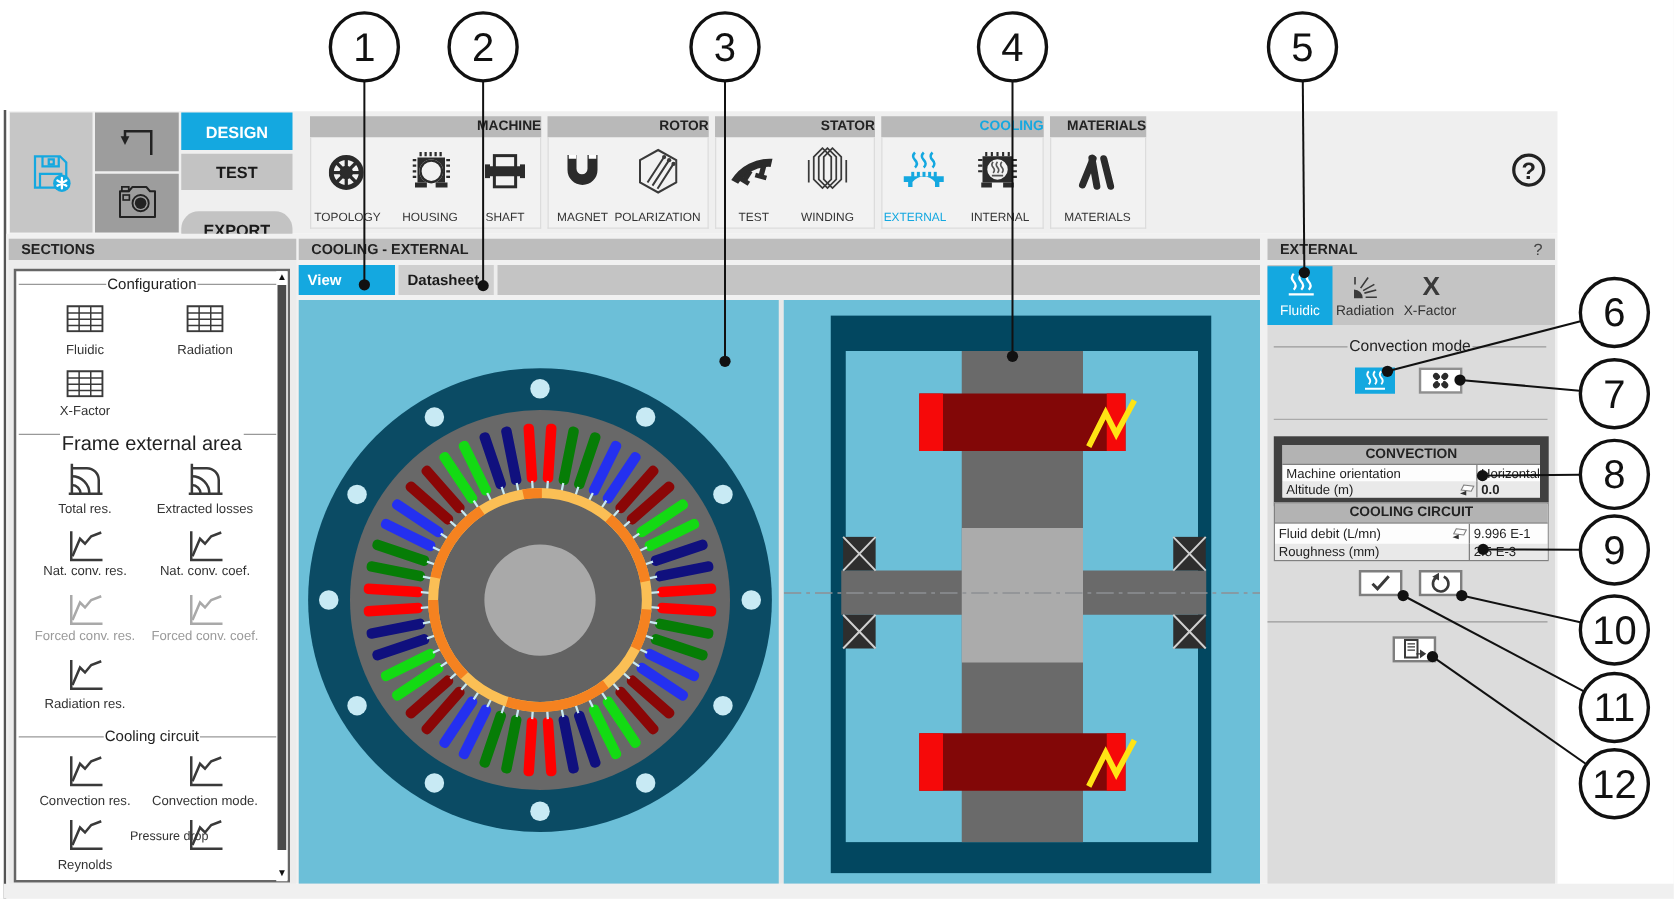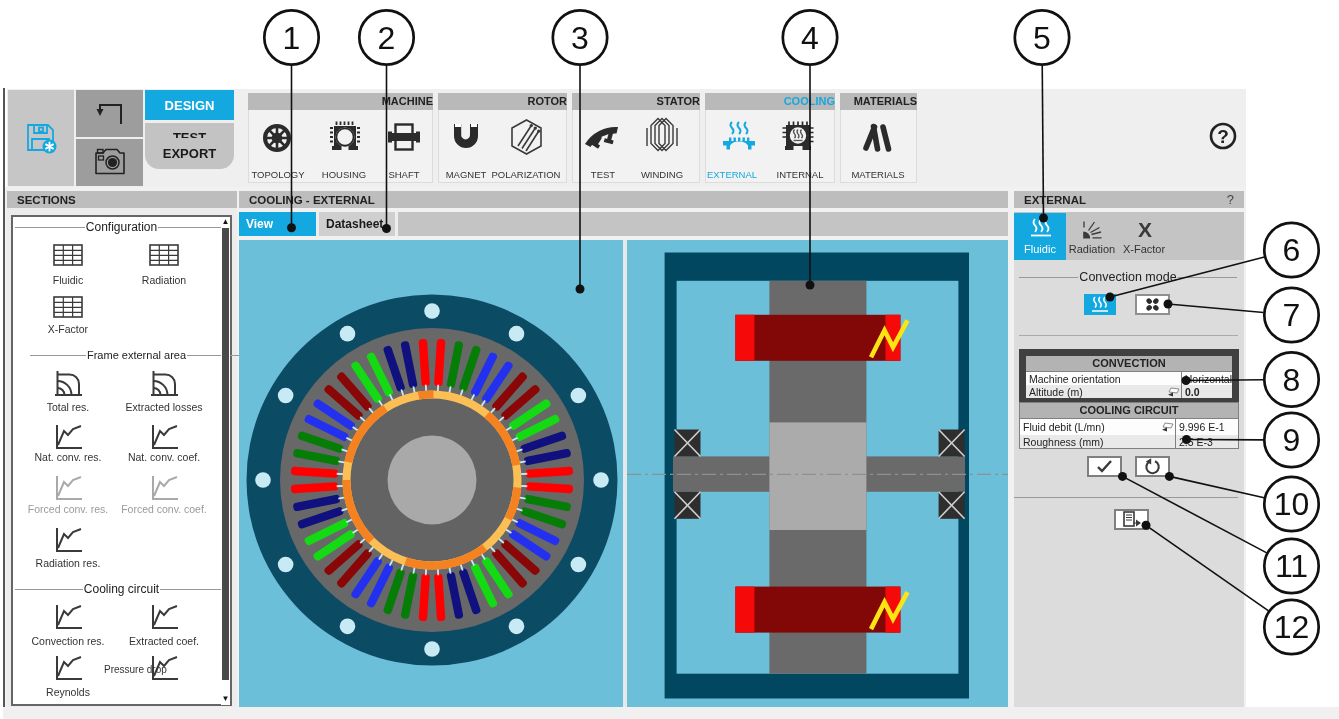--- a/index.html
+++ b/index.html
@@ -46,21 +46,21 @@
 <svg width="32" height="29" viewBox="0 0 32 29">
  <path d="M2 6 H9 L12 2.5 H23 L26 6 H30 V26.5 H2 Z" fill="none" stroke="#222" stroke-width="1.6" stroke-linejoin="round"></path>
  <rect x="3.5" y="2.5" width="5.5" height="3.5" fill="none" stroke="#222" stroke-width="1.4"></rect>
  <rect x="4.5" y="9" width="5" height="4" fill="none" stroke="#222" stroke-width="1.3"></rect>
  <circle cx="18.5" cy="15.5" r="6.5" fill="none" stroke="#222" stroke-width="1.5"></circle>
  <circle cx="18.5" cy="15.5" r="4.6" fill="#222"></circle>
 </svg></div>
 
 <div class="abs" style="left:145px;top:90px;width:89px;height:30px;background:#14a8e0;color:#fff;font-weight:bold;font-size:13px;display:flex;align-items:center;justify-content:center;">DESIGN</div>
 <div class="abs" style="left:145px;top:123px;width:89px;height:29px;background:#c3c3c3;color:#1a1a1a;font-weight:bold;font-size:13px;display:flex;align-items:center;justify-content:center;">TEST</div>
-<div class="abs" style="left:145px;top:138px;width:89px;height:31px;background:#c3c3c3;color:#1a1a1a;font-weight:bold;font-size:13px;display:flex;align-items:center;justify-content:center;border-radius:14px;">EXPORT</div>
+<div class="abs" style="left:145px;top:169px;width:89px;height:31px;background:#c3c3c3;color:#1a1a1a;font-weight:bold;font-size:13px;display:flex;align-items:center;justify-content:center;border-radius:14px;">EXPORT</div>
 
 <div class="abs grp-head" style="left:248px;top:93px;width:185px;height:17px;">MACHINE</div>
 <div class="abs grp-body" style="left:248px;top:110px;width:185px;height:73px;"></div>
 <div class="abs" style="left:263px;top:124px;width:28px;height:28px;">
 <svg width="28" height="28" viewBox="0 0 28 28">
  <circle cx="14" cy="14" r="12" fill="none" stroke="#2b2b2b" stroke-width="4"></circle>
  <circle cx="14" cy="14" r="5.4" fill="#2b2b2b"></circle>
  <g stroke="#2b2b2b" stroke-width="2.6">
   <path d="M14 3 V10 M14 18 V25 M3 14 H10 M18 14 H25 M6.2 6.2 L11 11 M17 17 L21.8 21.8 M21.8 6.2 L17 11 M11 17 L6.2 21.8"></path>
  </g>
@@ -212,21 +212,21 @@
       <rect x="1" y="1" width="28" height="20" fill="none" stroke="#3a3a3a" stroke-width="1.6"></rect>
       <path d="M1 6.3 H29 M1 11.3 H29 M1 16.3 H29 M10.3 1 V21 M19.6 1 V21" stroke="#3a3a3a" stroke-width="1.2"></path>
     </svg>
     <div class="abs" style="left:8px;top:274px;width:120px;text-align:center;font-size:10.5px;color:#333;white-space:nowrap;">Fluidic</div>
     <div class="abs" style="left:104px;top:274px;width:120px;text-align:center;font-size:10.5px;color:#333;white-space:nowrap;">Radiation</div>
     <svg class="abs" style="left:53px;top:296px" width="30" height="22" viewBox="0 0 30 22">
       <rect x="1" y="1" width="28" height="20" fill="none" stroke="#3a3a3a" stroke-width="1.6"></rect>
       <path d="M1 6.3 H29 M1 11.3 H29 M1 16.3 H29 M10.3 1 V21 M19.6 1 V21" stroke="#3a3a3a" stroke-width="1.2"></path>
     </svg>
     <div class="abs" style="left:8px;top:323px;width:120px;text-align:center;font-size:10.5px;color:#333;white-space:nowrap;">X-Factor</div>
-    <div class="abs" style="left:30px;top:347px;width:213px;height:16px;display:flex;align-items:center;justify-content:center;font-size:11px;color:#222;">
+    <div class="abs" style="left:15px;top:347px;width:213px;height:16px;display:flex;justify-content:center;font-size:16px;color:#222;">
       <span style="flex:1;height:1px;background:#999;"></span>
       <span style="padding:0 1px;white-space:nowrap;">Frame external area</span>
       <span style="flex:1;height:1px;background:#999;"></span>
     </div>
     <svg class="abs" style="left:54px;top:370px" width="29" height="27" viewBox="0 0 29 27">
       <path d="M3.5 1 V25 M1 25 H28" fill="none" stroke="#3a3a3a" stroke-width="2"></path>
       <path d="M3.5 4.5 H15.5 A 9.5 9.5 0 0 1 25 14 V25" fill="none" stroke="#3a3a3a" stroke-width="2"></path>
       <path d="M3.5 11 A 14 14 0 0 1 17.5 25" fill="none" stroke="#3a3a3a" stroke-width="2"></path>
       <path d="M3.5 18 A 7 7 0 0 1 10.5 25" fill="none" stroke="#3a3a3a" stroke-width="2"></path>
     </svg>
@@ -270,21 +270,21 @@
     </div>
     <svg class="abs" style="left:54px;top:604px" width="29" height="26" viewBox="0 0 29 26">
       <path d="M3 1 V24 H28" fill="none" stroke="#3a3a3a" stroke-width="2"></path>
       <path d="M4 21 L10 7 L14 11 L19 5 L27 2" fill="none" stroke="#3a3a3a" stroke-width="2"></path>
     </svg>
     <svg class="abs" style="left:150px;top:604px" width="29" height="26" viewBox="0 0 29 26">
       <path d="M3 1 V24 H28" fill="none" stroke="#3a3a3a" stroke-width="2"></path>
       <path d="M4 21 L10 7 L14 11 L19 5 L27 2" fill="none" stroke="#3a3a3a" stroke-width="2"></path>
     </svg>
     <div class="abs" style="left:8px;top:635px;width:120px;text-align:center;font-size:10.5px;color:#333;white-space:nowrap;">Convection res.</div>
-    <div class="abs" style="left:104px;top:635px;width:120px;text-align:center;font-size:10.5px;color:#333;white-space:nowrap;">Extracted coef.</div>
+    <div class="abs" style="left:104px;top:635px;width:120px;text-align:center;font-size:10.5px;color:#333;white-space:nowrap;">Convection mode.</div>
     <svg class="abs" style="left:54px;top:655px" width="29" height="26" viewBox="0 0 29 26">
       <path d="M3 1 V24 H28" fill="none" stroke="#3a3a3a" stroke-width="2"></path>
       <path d="M4 21 L10 7 L14 11 L19 5 L27 2" fill="none" stroke="#3a3a3a" stroke-width="2"></path>
     </svg>
     <svg class="abs" style="left:150px;top:655px" width="29" height="26" viewBox="0 0 29 26">
       <path d="M3 1 V24 H28" fill="none" stroke="#3a3a3a" stroke-width="2"></path>
       <path d="M4 21 L10 7 L14 11 L19 5 L27 2" fill="none" stroke="#3a3a3a" stroke-width="2"></path>
     </svg>
     <div class="abs" style="left:8px;top:686px;width:120px;text-align:center;font-size:10.5px;color:#333;white-space:nowrap;">Reynolds</div>
     <div class="abs" style="left:104px;top:664px;width:120px;text-align:left;font-size:10px;color:#333;white-space:nowrap;">Pressure drop</div>

